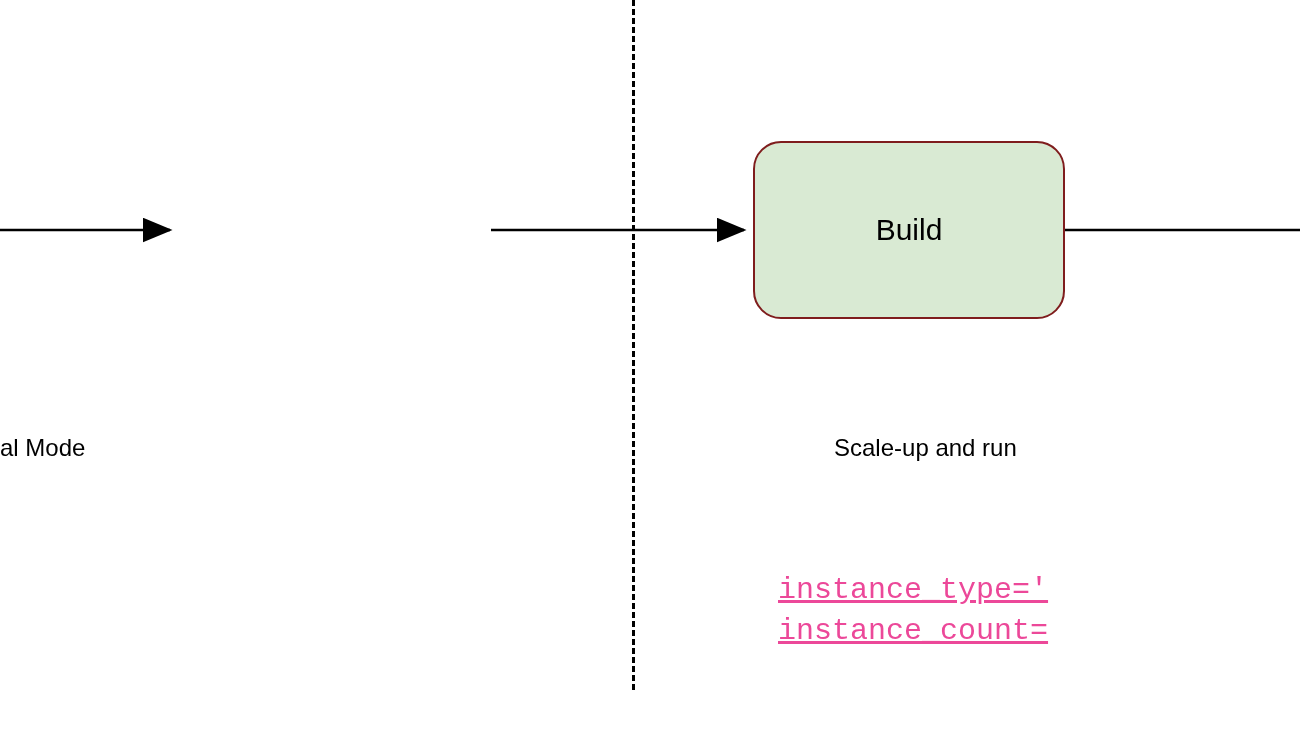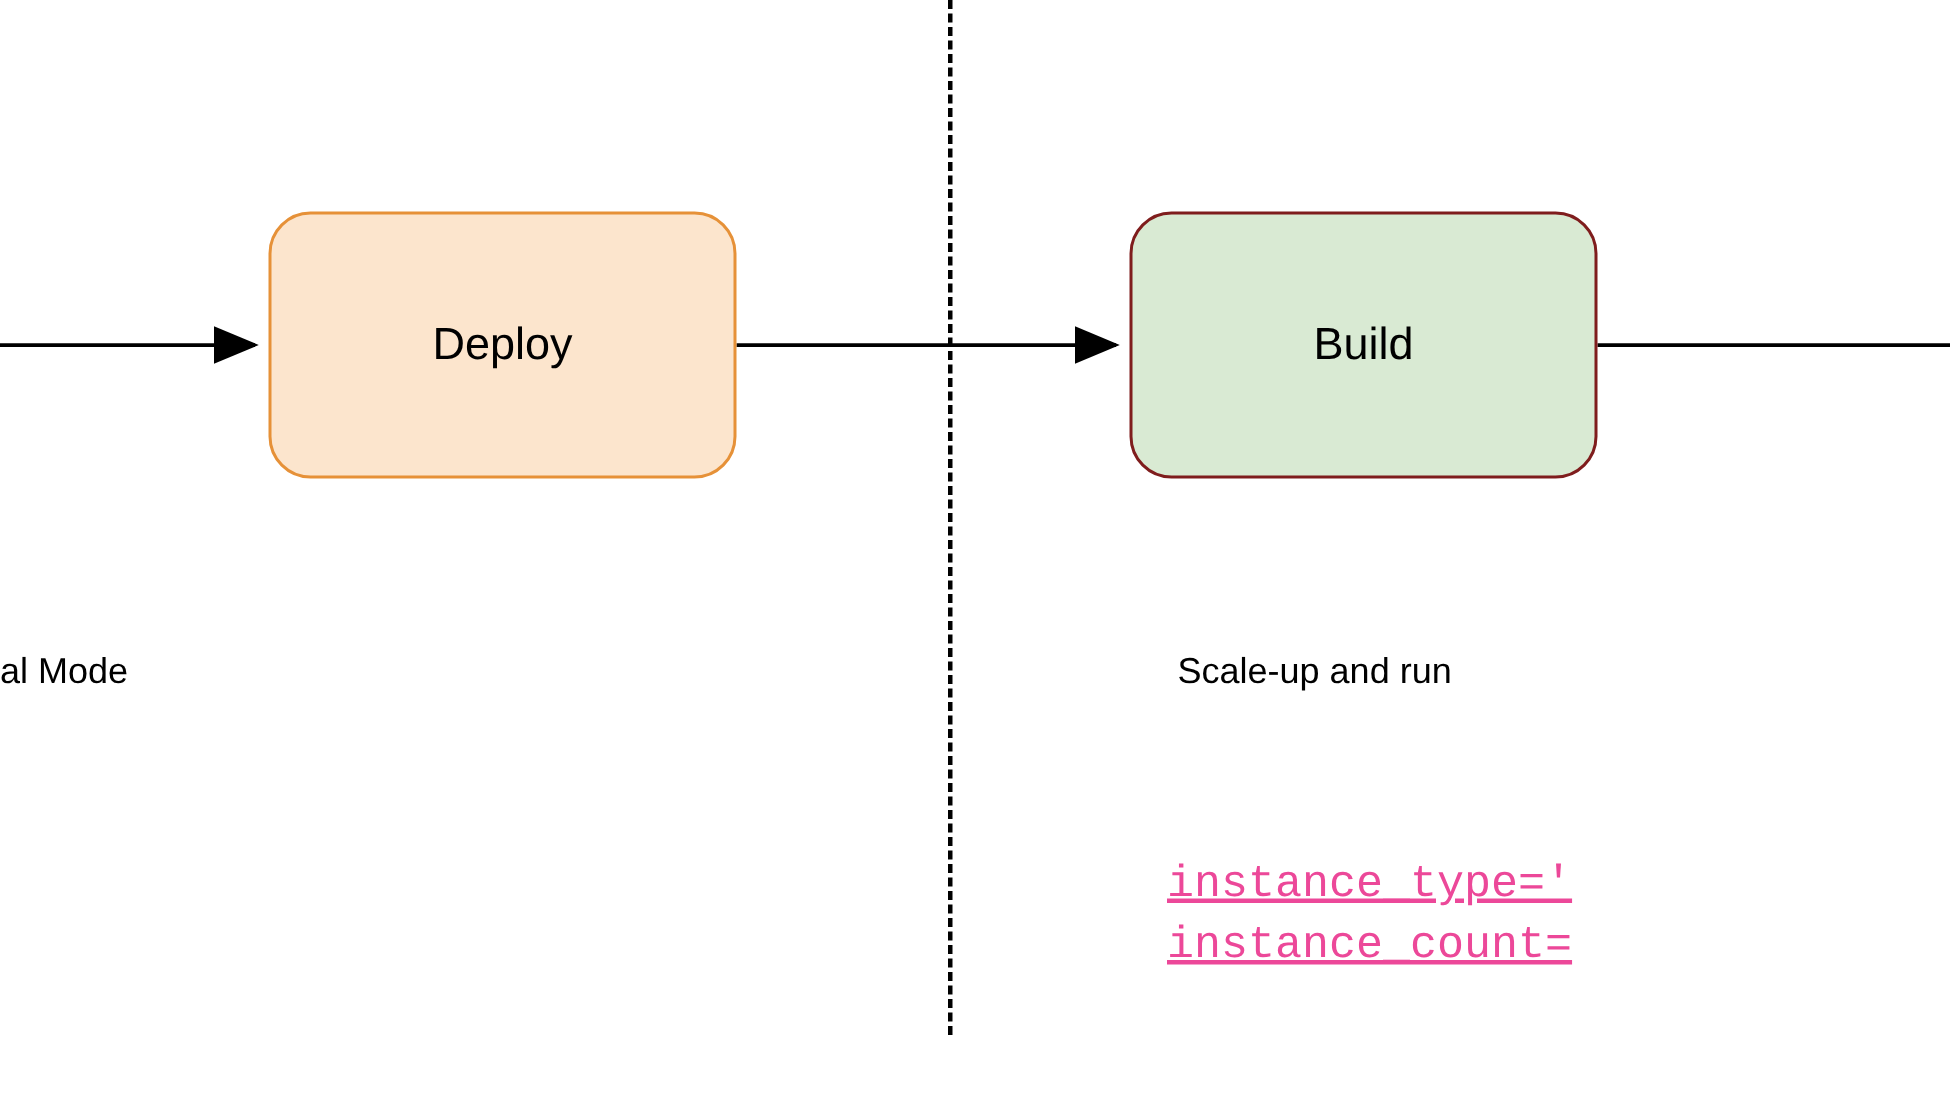--- a/index.html
+++ b/index.html
@@ -55,21 +55,21 @@
     .section-label {
       position: absolute;
       font-size: 24px;
       color: #000;
     }
     .label-left {
       left: 0px;
       top: 434px;
     }
     .label-right {
-      left: 785px;
+      left: 834px;
       top: 434px;
     }
     .code-block {
       position: absolute;
       left: 778px;
       top: 570px;
       font-family: 'Courier New', monospace;
       font-size: 30px;
       color: #ec4899;
       line-height: 1.35;
@@ -96,23 +96,20 @@
         <polygon points="0 0, 12 5, 0 10" fill="#000"></polygon>
       </marker>
     </defs>
     <line x1="0" y1="230" x2="170" y2="230" stroke="#000" stroke-width="2.5" marker-end="url(#arrowhead)"></line>
     <line x1="491" y1="230" x2="744" y2="230" stroke="#000" stroke-width="2.5" marker-end="url(#arrowhead)"></line>
     <line x1="1065" y1="230" x2="1300" y2="230" stroke="#000" stroke-width="2.5"></line>
   </svg>
 
   <div class="divider"></div>
 
-  <div class="node node-deploy">
-    <span>Deploy</span>
-  </div>
 
   <div class="node node-build">
     <span>Build</span>
   </div>
 
   <div class="section-label label-left">al Mode</div>
   <div class="section-label label-right">Scale-up and run</div>
 
   <div class="code-block"><span>instance_type='</span>
 <span>instance_count=</span></div>

